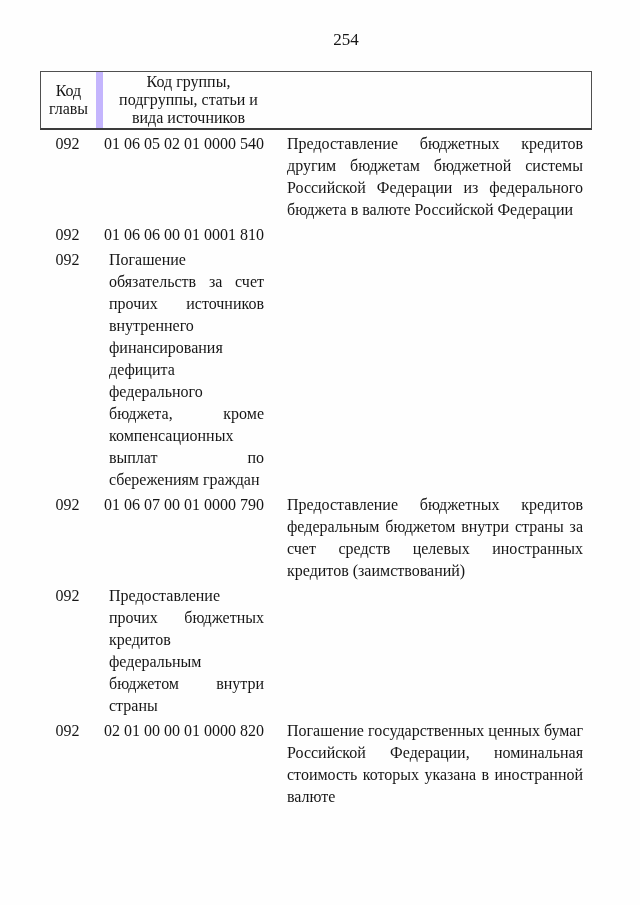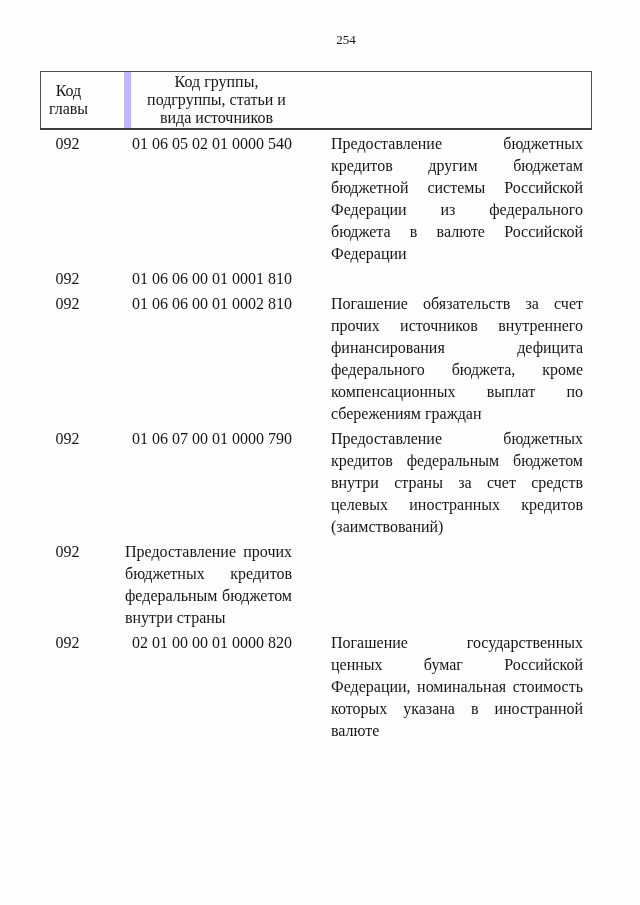--- a/index.html
+++ b/index.html
@@ -16,33 +16,32 @@
     font-family: "Liberation Serif", "DejaVu Serif", serif;
     color: #161616;
     font-size: 16px;
   }
   .page-number {
     position: absolute;
     top: 30px;
     left: 53px;
     width: 586px;
     text-align: center;
-    font-size: 13px;
+    font-size: 17px;
     line-height: 20px;
   }
   .budget-table {
     position: absolute;
     left: 40px;
     top: 71px;
     width: 552px;
   }
   .grid {
     display: grid;
     grid-template-columns: 55px 178px 1fr;
-    gap: 28px;
   }
   .thead {
     border: 1px solid #4f4f4f;
     border-bottom: 2px solid #3c3c3c;
     box-sizing: border-box;
   }
   .th {
     min-height: 52px;
     display: flex;
     align-items: center;
@@ -67,20 +66,21 @@
   .td-chapter {
     text-align: center;
   }
   .td-code {
     text-align: center;
     white-space: nowrap;
   }
   .td-name {
     text-align: justify;
     padding: 0 9px 0 2px;
+    margin-left: 12px;
   }
 </style>
 </head>
 <body>
 
 <div class="page">
 
   <div class="page-number">254</div>
 
   <div class="budget-table">
@@ -100,21 +100,20 @@
     <div class="td-name">Предоставление бюджетных кредитов другим бюджетам бюджетной системы Российской Федерации из федерального бюджета в валюте Российской Федерации</div>
   </div>
 
   <div class="grid tr">
     <div class="td-chapter">092</div>
     <div class="td-code">01 06 06 00 01 0001 810</div>
   </div>
 
   <div class="grid tr">
     <div class="td-chapter">092</div>
-    <div class="td-code">01 06 06 00 01 0002 810</div>
     <div class="td-name">Погашение обязательств за счет прочих источников внутреннего финансирования дефицита федерального бюджета, кроме компенсационных выплат по сбережениям граждан</div>
   </div>
 
   <div class="grid tr">
     <div class="td-chapter">092</div>
     <div class="td-code">01 06 07 00 01 0000 790</div>
     <div class="td-name">Предоставление бюджетных кредитов федеральным бюджетом внутри страны за счет средств целевых иностранных кредитов (заимствований)</div>
   </div>
 
   <div class="grid tr">

